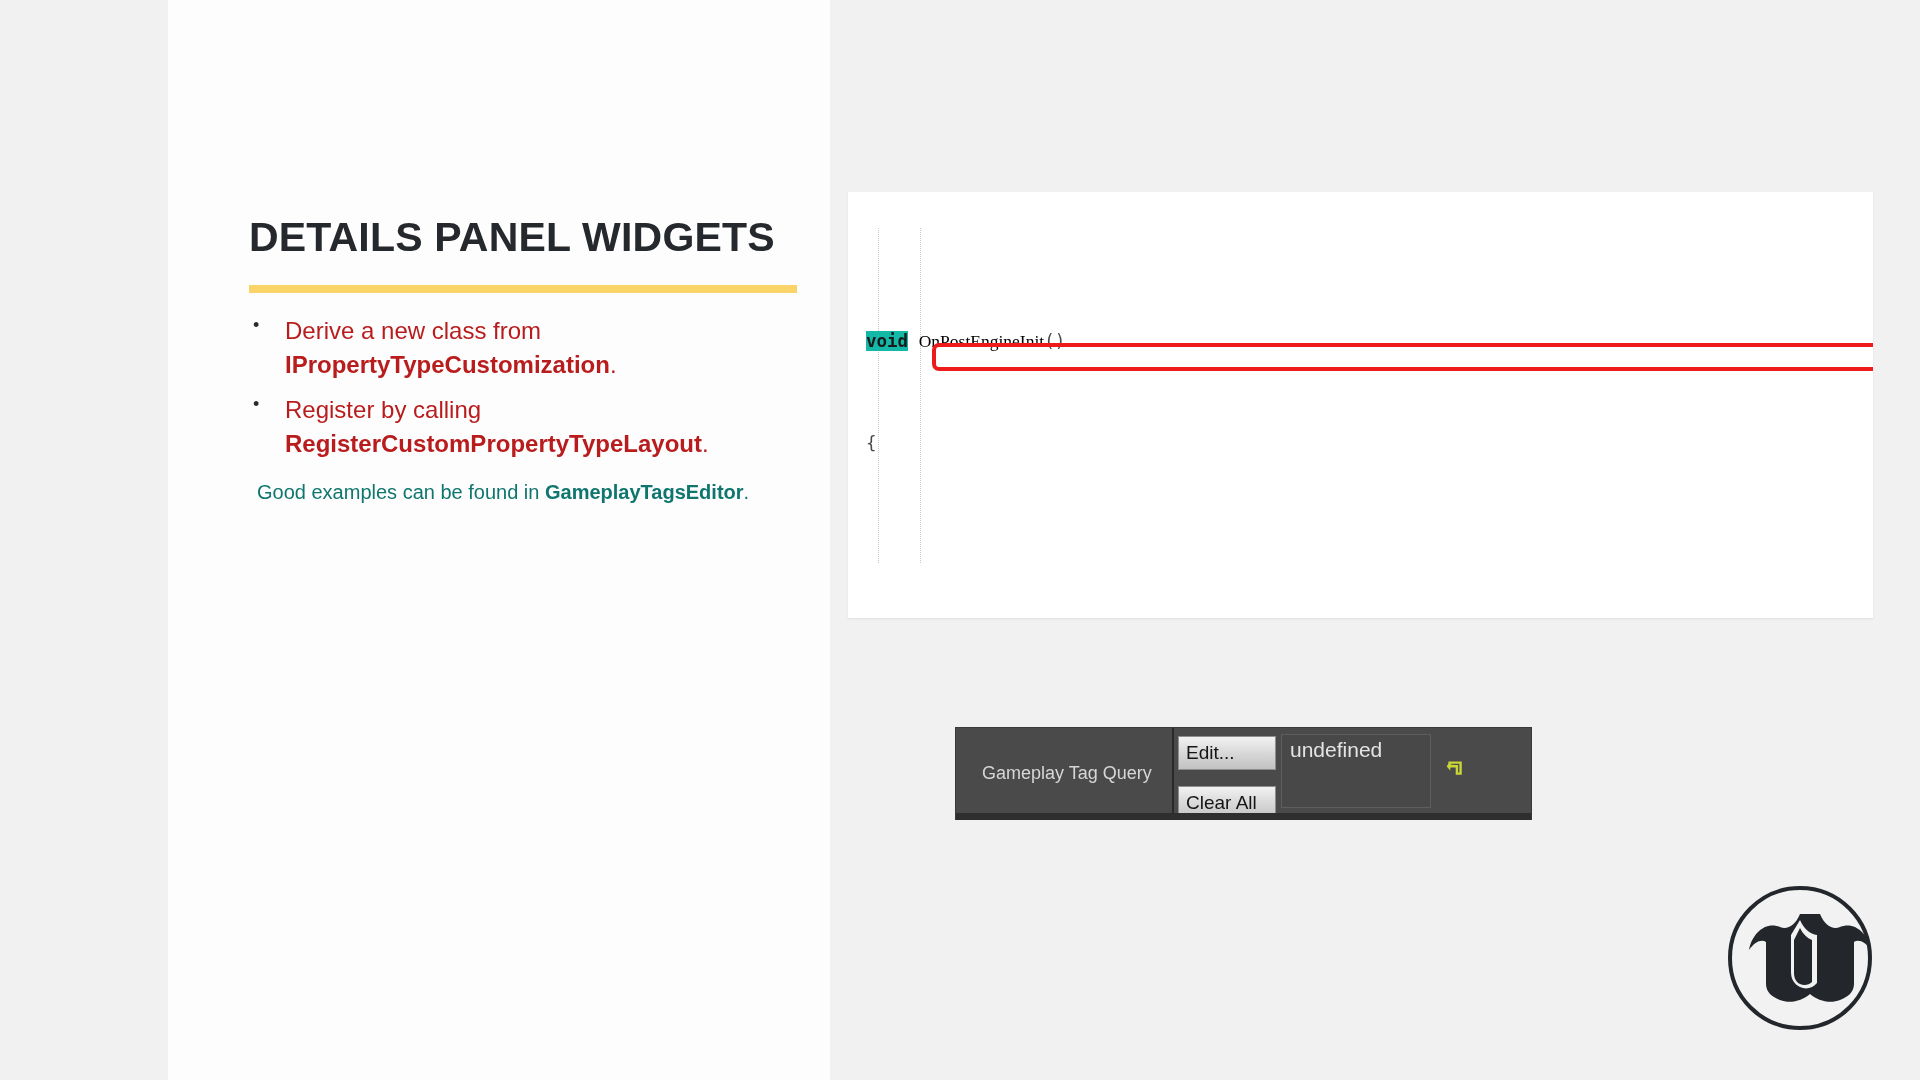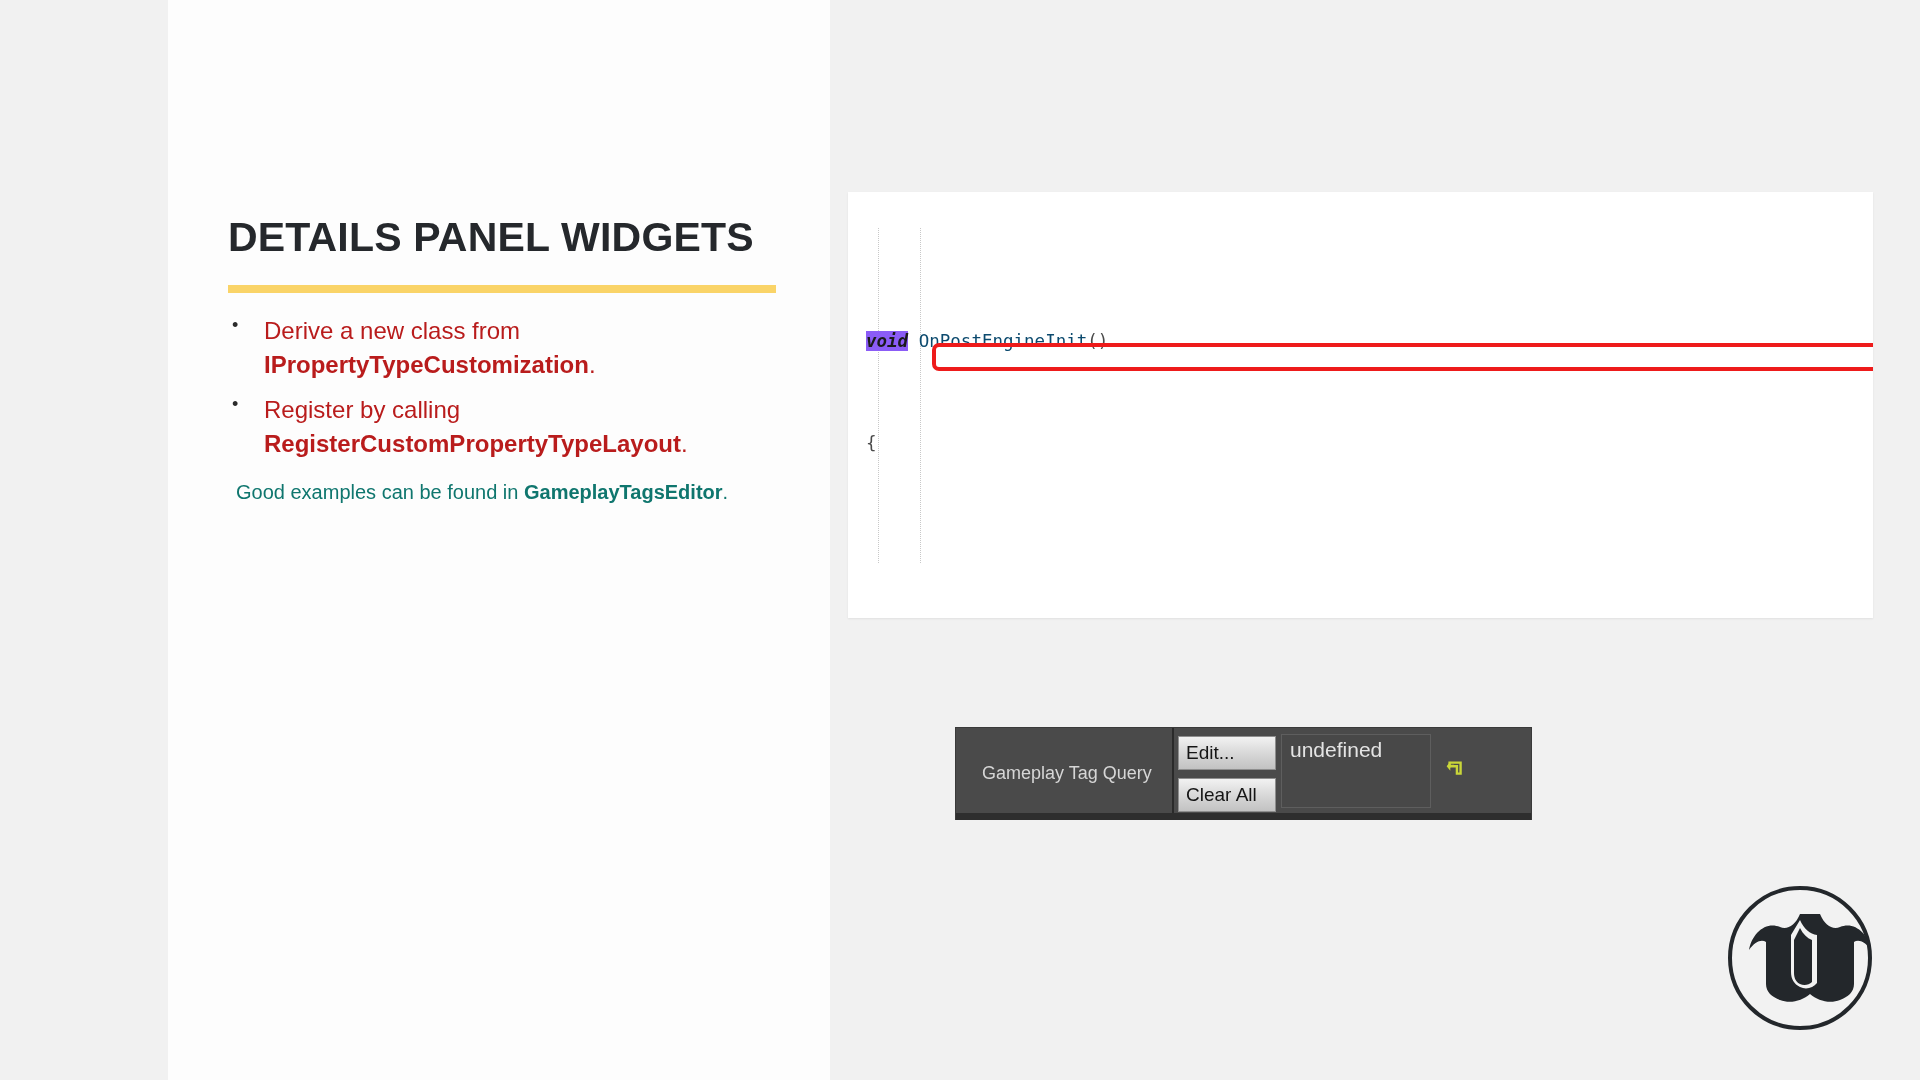--- a/index.html
+++ b/index.html
@@ -25,21 +25,21 @@
     left: 168px;
     top: 0;
     width: 662px;
     height: 1080px;
     background: #fdfdfd;
   }
 
   
   .text-col {
     position: absolute;
-    left: 228px;
+    left: 249px;
     top: 212px;
     width: 545px;
   }
 
   .slide-title {
     font-size: 41px;
     font-weight: bold;
     line-height: 1.22;
     letter-spacing: 0.2px;
     color: #25282c;
@@ -121,22 +121,22 @@
   .guide {
     position: absolute;
     top: 36px;
     width: 0;
     border-left: 1px dotted #c8c8c8;
     height: 335px;
   }
   .guide.g1 { left: 30px; }
   .guide.g2 { left: 72px; }
 
-  .kw-void      { color: #1a1a1a; font-weight: bold; font-style: italic; background: #8b5cf6; }
-  .fn-name      { color: #0c4a6e; }
+  .kw-void      { color: #1a1a1a; font-weight: bold; background: #14b8a6; }
+  .fn-name      { color: #000000; font-family: Liberation Serif, serif; }
   .punct        { color: #4a4a4a; }
   .comment      { color: #949494; font-style: italic; }
 
   .hl-box {
     position: absolute;
     left: 84px;
     top: 151px;
     width: 1000px;
     height: 28px;
     border: 4px solid #ee1b1b;
@@ -170,21 +170,21 @@
   .ue-value-cell {
     flex: 1;
     display: flex;
     align-items: flex-start;
     padding: 6px 0 0 4px;
     position: relative;
   }
   .ue-btn-col {
     display: flex;
     flex-direction: column;
-    gap: 8px;
+    gap: 16px;
     padding-top: 2px;
   }
   .ue-btn {
     width: 98px;
     height: 34px;
     background: linear-gradient(to bottom, #f2f2f2 0%, #d6d6d6 55%, #c2c2c2 100%);
     border: 1px solid #8e8e8e;
     color: #151515;
     font-size: 19px;
     display: flex;

